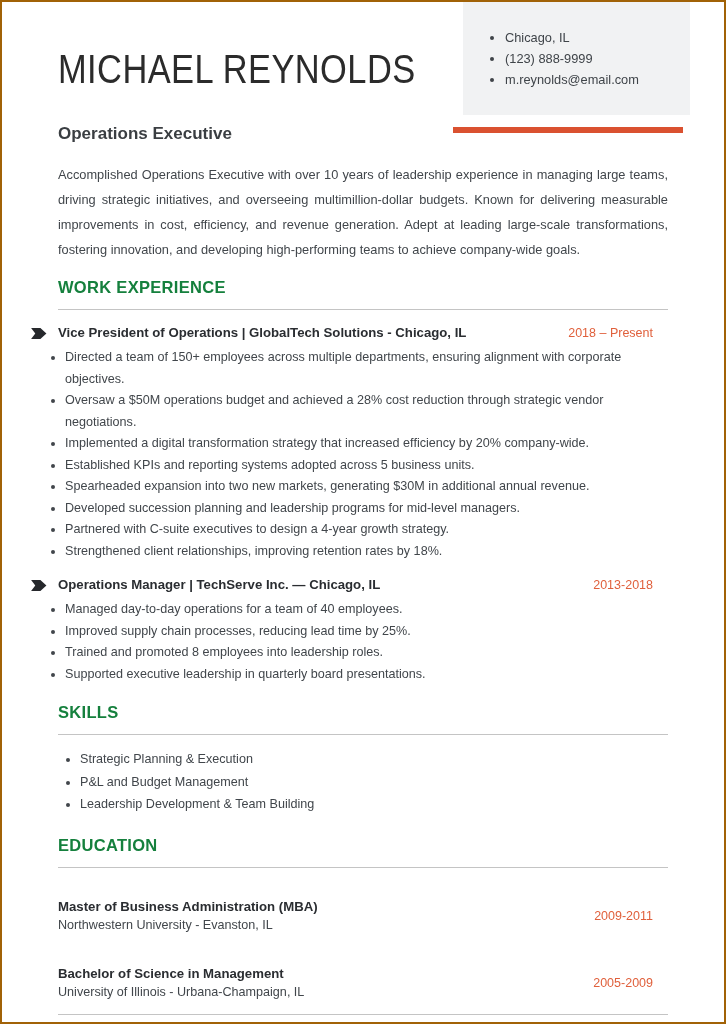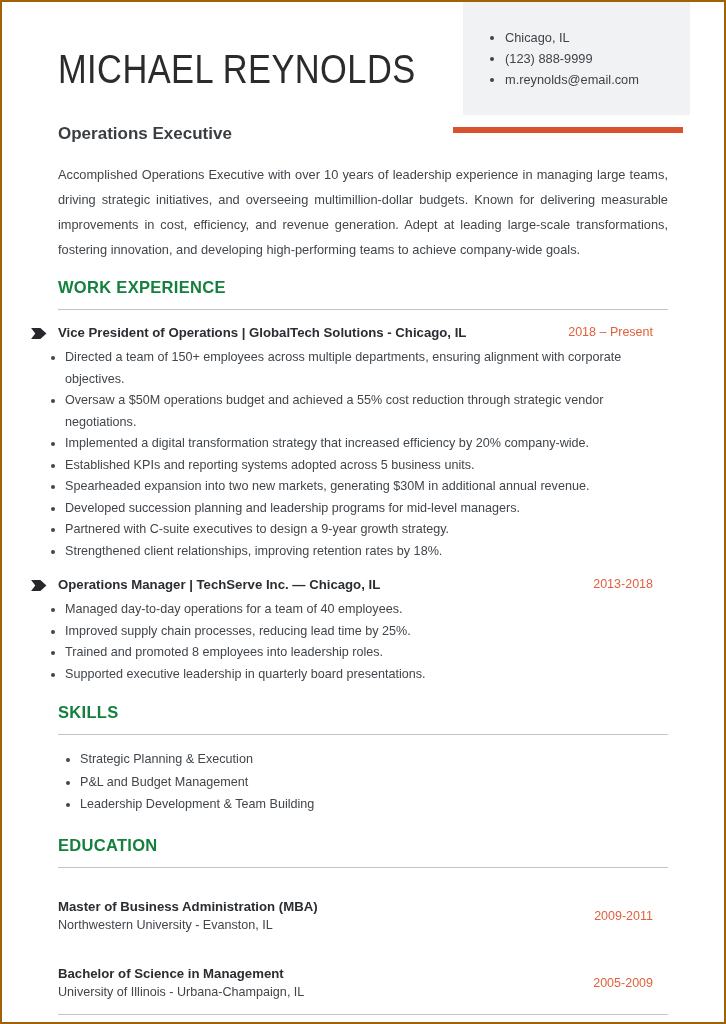--- a/index.html
+++ b/index.html
@@ -87,21 +87,21 @@
     border-top: 1px solid #c4c4c4;
     margin-top: 12px;
   }
 
   
   .job-header {
     position: relative;
     margin-top: 15px;
     display: flex;
     justify-content: space-between;
-    align-items: flex-start;
+    align-items: flex-end;
   }
   .job-title {
     font-size: 13.2px;
     font-weight: bold;
     color: #2a2d31;
   }
   .tag-icon {
     position: absolute;
     left: -27px;
     top: 2px;
@@ -199,26 +199,26 @@
 
   <div class="job-header">
     <span class="job-title">Vice President of Operations | GlobalTech Solutions - Chicago, IL</span>
     <svg class="tag-icon" viewBox="0 0 17 14">
       <polygon points="0,1 10,1 16.5,7 10,13 0,13 4.5,7" fill="#26282c"></polygon>
     </svg>
     <span class="job-dates">2018 – Present</span>
   </div>
   <ul class="bullets">
     <li>Directed a team of 150+ employees across multiple departments, ensuring alignment with corporate objectives.</li>
-    <li>Oversaw a $50M operations budget and achieved a 55% cost reduction through strategic vendor negotiations.</li>
+    <li>Oversaw a $50M operations budget and achieved a 28% cost reduction through strategic vendor negotiations.</li>
     <li>Implemented a digital transformation strategy that increased efficiency by 20% company-wide.</li>
     <li>Established KPIs and reporting systems adopted across 5 business units.</li>
     <li>Spearheaded expansion into two new markets, generating $30M in additional annual revenue.</li>
     <li>Developed succession planning and leadership programs for mid-level managers.</li>
-    <li>Partnered with C-suite executives to design a 9-year growth strategy.</li>
+    <li>Partnered with C-suite executives to design a 4-year growth strategy.</li>
     <li>Strengthened client relationships, improving retention rates by 18%.</li>
   </ul>
 
   <div class="job-header">
     <span class="job-title">Operations Manager | TechServe Inc. — Chicago, IL</span>
     <svg class="tag-icon" viewBox="0 0 17 14">
       <polygon points="0,1 10,1 16.5,7 10,13 0,13 4.5,7" fill="#26282c"></polygon>
     </svg>
     <span class="job-dates">2013-2018</span>
   </div>

